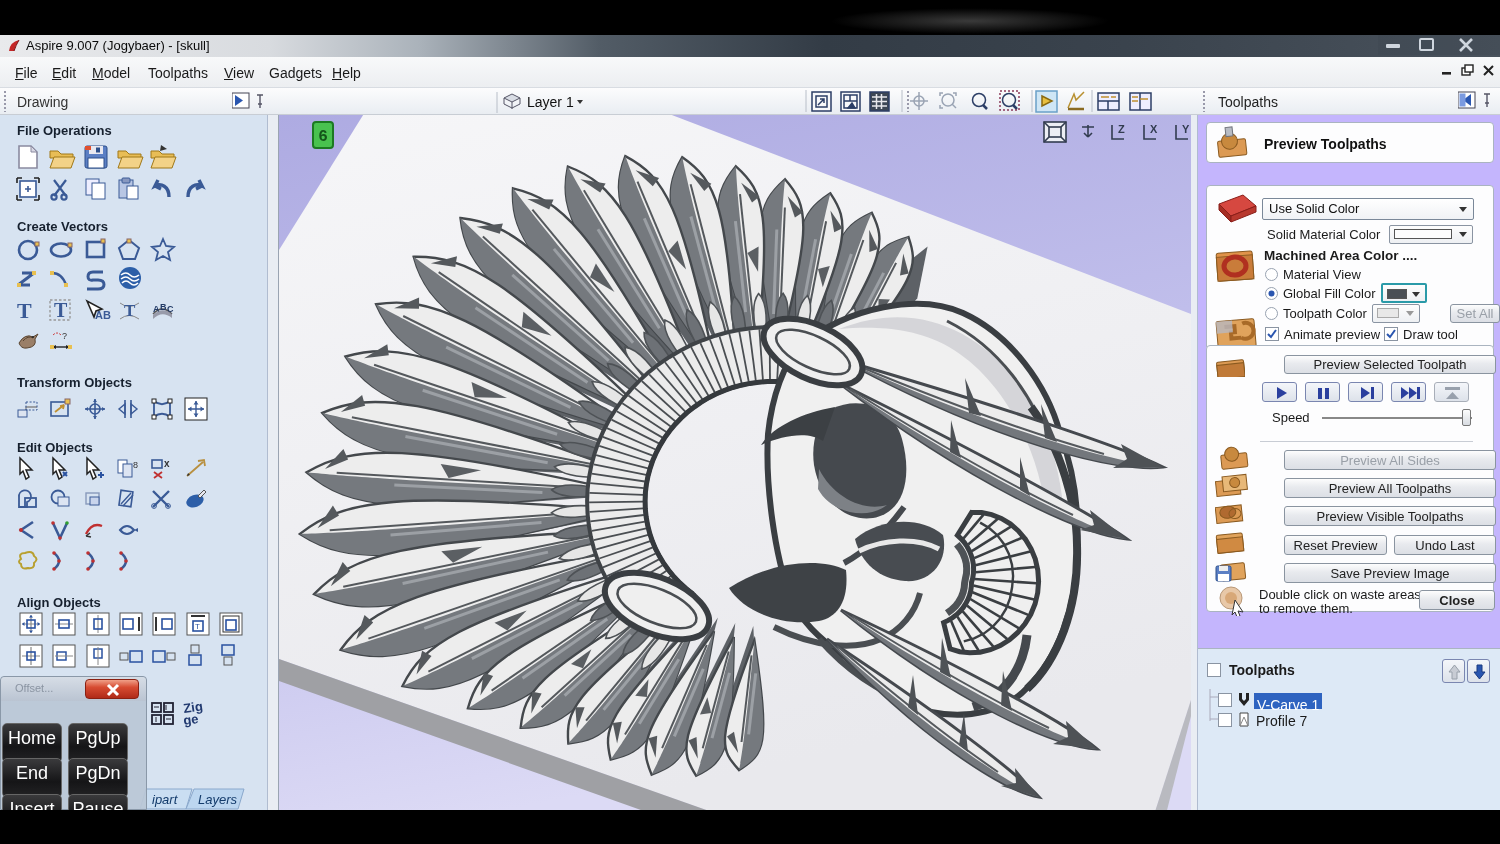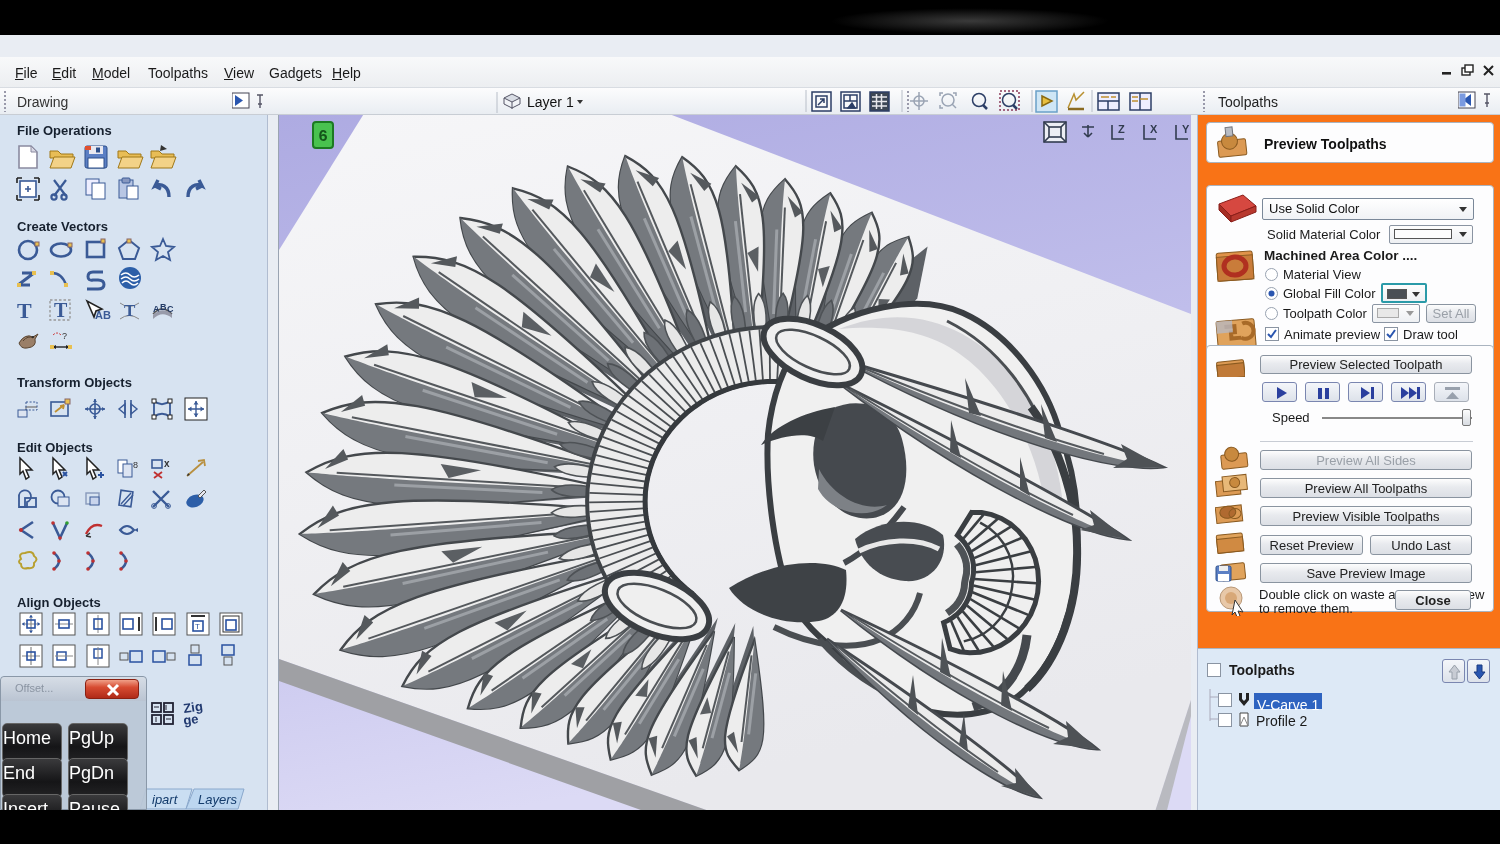--- a/index.html
+++ b/index.html
@@ -1,26 +1,41 @@
 <!DOCTYPE html>
 <html><head><meta charset="utf-8"><style>
 * { margin:0; padding:0; box-sizing:border-box; }
 body { width:1500px; height:844px; overflow:hidden; font-family:"Liberation Sans",sans-serif; background:#000; }
 #root { position:relative; width:1500px; height:844px; background:#e9edf3; }
 .abs { position:absolute; }
 .lbl { position:absolute; color:#1a1a1a; white-space:nowrap; }
-.btn { position:absolute; background:linear-gradient(#fdfdfd,#e8eaee 45%,#dcdfe5); border:1px solid #8a94a0; border-radius:3px; text-align:center; font-size:13px; color:#222; }
+.btn { position:absolute; background:linear-gradient(#fdfdfd,#e8eaee 45%,#dcdfe5); border:1px solid #8a94a0; border-radius:3px; text-align:center; font-size:13px; color:#222;margin-left:24px; }
 .btn.dis { color:#9aa0a8; }
 .pbtn { position:absolute; background:linear-gradient(#f4f6fa,#dde2ea); border:1px solid #7a86b0; border-radius:3px; }
 .pbtn.pdis { border-color:#a8aeb8; }
 .rp-box { position:absolute; background:#fdfdfe; border:1px solid #aab4c0; border-radius:4px; }
 </style></head>
 <body>
 <div id="root">
 
+<div class="abs" style="left:0;top:35px;width:1500px;height:22px;background:linear-gradient(90deg,#e9eaec 0%,#d8dbdf 18%,#aab2ba 28%,#525c66 40%,#333c46 55%,#3a434d 75%,#49525c 100%)">
+  <svg width="16" height="16" style="position:absolute;left:6px;top:3px">
+        <path d="M3,13 Q4,4 13,2 Q9,8 8,13 Z" fill="#c42727"></path>
+        <path d="M8,13 Q10,7 13,2" stroke="#7a1212" fill="none"></path>
+      </svg>
+  <div style="position:absolute;left:26px;top:3px;font-size:13px;color:#0a0a0a">Aspire 9.007 (Jogybaer) - [skull]</div>
+  <div style="position:absolute;left:1378px;top:0;width:122px;height:22px">
+    <svg width="122" height="22">
+      <rect x="0" y="0" width="122" height="20" fill="#3a4550" opacity="0.3"></rect>
+      <rect x="8" y="9" width="14" height="4" rx="1" fill="#cfd6de"></rect>
+      <rect x="42" y="4" width="13" height="11" rx="1" fill="none" stroke="#cfd6de" stroke-width="2"></rect>
+      <path d="M82,4 L94,16 M94,4 L82,16" stroke="#cfd6de" stroke-width="2.6"></path>
+    </svg>
+  </div>
+</div>
 
 <div class="abs" style="left:0;top:57px;width:1500px;height:31px;background:linear-gradient(#f8f9fa,#eceef1);border-bottom:1px solid #d8dce2">
   <div class="lbl" style="left:15px;top:8px;font-size:14px"><u>F</u>ile</div>
   <div class="lbl" style="left:52px;top:8px;font-size:14px"><u>E</u>dit</div>
   <div class="lbl" style="left:92px;top:8px;font-size:14px"><u>M</u>odel</div>
   <div class="lbl" style="left:148px;top:8px;font-size:14px">Toolpaths</div>
   <div class="lbl" style="left:224px;top:8px;font-size:14px"><u>V</u>iew</div>
   <div class="lbl" style="left:269px;top:8px;font-size:14px">Gadgets</div>
   <div class="lbl" style="left:332px;top:8px;font-size:14px"><u>H</u>elp</div>
   <svg width="60" height="18" style="position:absolute;left:1440px;top:5px">
@@ -812,21 +827,21 @@
   <path d="M2,2 v21" stroke="#b8bec8"></path>
   <g transform="translate(8,3)">
         <path d="M9,1 L17,5 L9,9 L1,5 Z" fill="#d8dce4" stroke="#556"></path>
         <path d="M1,5 v6 l8,4 8,-4 v-6" fill="none" stroke="#556"></path>
         <path d="M9,9 v7" stroke="#556"></path>
       </g>
   <text x="32" y="17" font-size="14" fill="#111">Layer 1</text>
   <path d="M82,10 l6,0 -3,4 z" fill="#333"></path>
 </svg>
 
-<div class="abs" style="left:1197px;top:115px;width:303px;height:695px;background:#f97316;border-left:1px solid #b0bcd0">
+<div class="abs" style="left:1197px;top:115px;width:303px;height:695px;background:#c4b5fd;border-left:1px solid #b0bcd0">
       <div class="rp-box" style="left:8px;top:7px;width:288px;height:41px">
         <svg width="34" height="34" style="position:absolute;left:8px;top:3px">
           <g transform="rotate(-6 17 20)">
             <rect x="3" y="14" width="28" height="16" rx="1.5" fill="#dc9a54" stroke="#8a5a20"></rect>
             <circle cx="15" cy="15" r="8" fill="#c8893e" stroke="#8a5a20"></circle>
             <rect x="12" y="1" width="7" height="9" fill="#b8bcc4" stroke="#70747c"></rect>
           </g>
         </svg>
         <div style="position:absolute;left:57px;top:13px;font-size:14px;font-weight:bold;color:#111">Preview Toolpaths</div>
       </div>
@@ -1003,38 +1018,38 @@
         <path d="M3,2 v7 l5,6 5,-6 V2 h-3 v6 l-2,2 -2,-2 V2 Z" fill="#222"></path>
       </svg>
       <div style="position:absolute;left:56px;top:578px;background:#2e63c0;color:#fff;font-size:14px;padding:4px 3px;height:16px;line-height:16px">V-Carve 1</div>
       <svg width="15" height="15" style="position:absolute;left:20px;top:598px">
         <rect x="0.5" y="0.5" width="13" height="13" fill="#fff" stroke="#8a94a2"></rect>
       </svg>
       <svg style="position:absolute;left:38px;top:596px" width="16" height="18">
         <path d="M4,2 h8 v13 h-8 z" fill="#fff" stroke="#444"></path>
         <path d="M4,15 l4,-9 4,9" fill="none" stroke="#888"></path>
       </svg>
-      <div class="lbl" style="left:58px;top:598px;font-size:14px">Profile 2</div>
+      <div class="lbl" style="left:58px;top:598px;font-size:14px">Profile 7</div>
     </div>
 
 <div class="abs" style="left:0;top:676px;width:147px;height:134px;background:rgba(186,199,214,0.92);border:1px solid #8a98a8;border-radius:4px 4px 0 0">
   <div style="position:absolute;left:0;top:0;width:145px;height:24px;background:linear-gradient(#d6dde6,#bac4d2);border-radius:4px 4px 0 0">
     <div style="position:absolute;left:14px;top:5px;font-size:11px;color:#8a94a2">Offset...</div>
     <div style="position:absolute;left:84px;top:2px;width:54px;height:20px;background:linear-gradient(#f0a088,#d74c32 40%,#b02a18);border:1px solid #8a2012;border-radius:4px">
       <svg width="54" height="20">
             <path d="M22,5 L32,15 M32,5 L22,15" stroke="#fff" stroke-width="3"></path>
           </svg>
     </div>
   </div>
   <div class="key" style="position:absolute;left:1px;top:46px">Home</div>
   <div class="key" style="position:absolute;left:67px;top:46px">PgUp</div>
   <div class="key" style="position:absolute;left:1px;top:81px">End</div>
   <div class="key" style="position:absolute;left:67px;top:81px">PgDn</div>
   <div class="key" style="position:absolute;left:1px;top:117px">Insert</div>
   <div class="key" style="position:absolute;left:67px;top:117px">Pause</div>
 </div>
-<style>.key { width:60px;height:40px;background:linear-gradient(#3a3a3c,#151517 60%,#232325);border:1px solid #666;border-radius:5px;color:#fff;font-size:18px;line-height:29px; }</style>
+<style>.key { width:60px;height:40px;background:linear-gradient(#3a3a3c,#151517 60%,#232325);border:1px solid #666;border-radius:5px;color:#fff;font-size:18px;text-align:center;line-height:29px; }</style>
 
 <div class="abs" style="left:0;top:0;width:1500px;height:35px;background:#000">
   <div style="position:absolute;left:830px;top:8px;width:280px;height:26px;background:radial-gradient(ellipse at center,#3a3a3a,transparent 70%)"></div>
 </div>
 <div class="abs" style="left:0;top:810px;width:1500px;height:34px;background:#000"></div>
 
 </div>
 </body></html>

